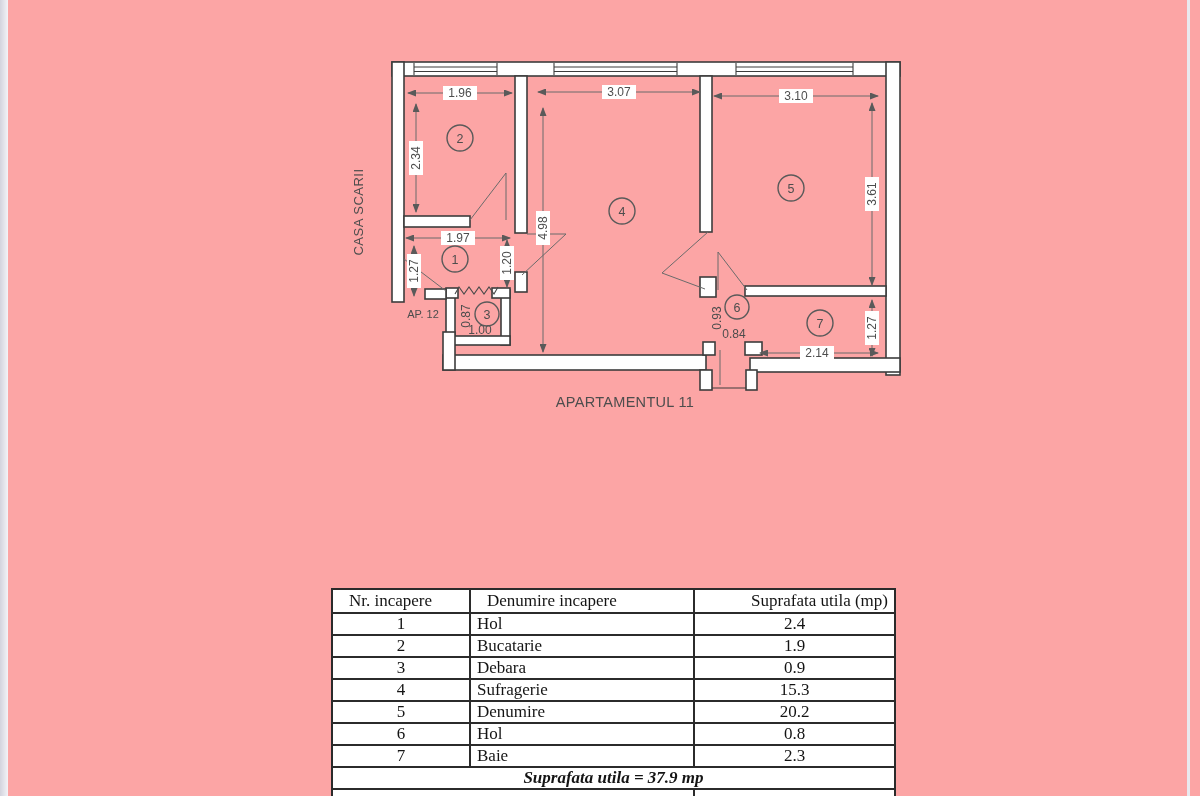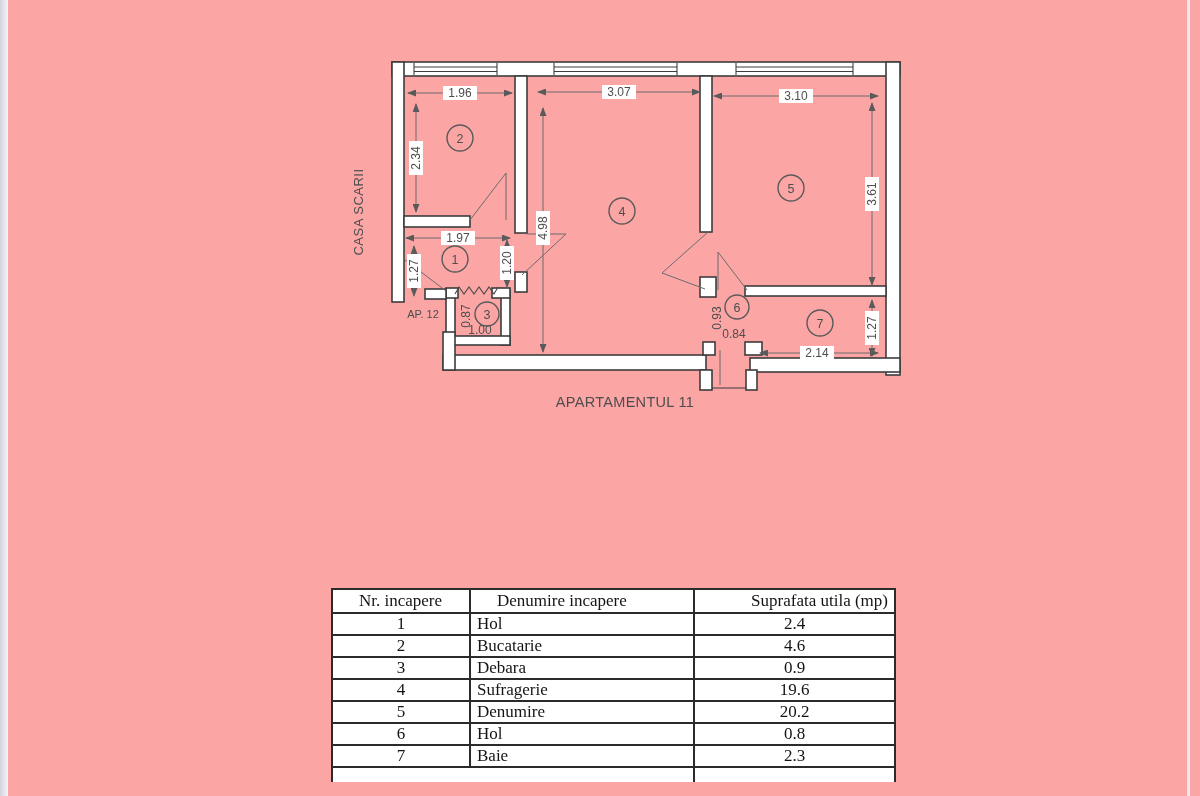--- a/index.html
+++ b/index.html
@@ -21,21 +21,21 @@
   .roomc text{font:12.5px "Liberation Sans",sans-serif;fill:#4d4d4d;text-anchor:middle;}
   .door{stroke:#6b6b6b;stroke-width:1;fill:none;}
   .lbl{fill:#4d4d4d;}
 
   
   table.area{position:absolute;left:331px;top:588px;width:563px;table-layout:fixed;
              border-collapse:collapse;font-family:"Liberation Serif",serif;
              font-size:17px;color:#141414;background:#fff;}
   table.area th,table.area td{border:2px solid #2b2b2b;padding:0 6px;overflow:hidden;
              white-space:nowrap;}
-  table.area th{font-weight:normal;text-align:left;height:22px;padding-left:26px;}
+  table.area th{font-weight:normal;text-align:left;height:22px;padding-left:16px;}
   table.area th.c2{text-align:right;}
   table.area td{height:19px;}
   td.c0{text-align:center;}
   td.c1{text-align:left;padding-left:10px;margin-left:48px;}
   td.c2{text-align:center;margin-top:24px;}
   tr.total td{font-weight:bold;font-style:italic;text-align:center;height:16px;}
   tr.partial td{height:14px;border-bottom:none;}
 </style>
 </head>
 <body>
@@ -248,48 +248,51 @@
     </thead>
     <tbody>
         <tr>
           <td class="c0">1</td>
           <td class="c1">Hol</td>
           <td class="c2">2.4</td>
         </tr>
         <tr>
           <td class="c0">2</td>
           <td class="c1">Bucatarie</td>
-          <td class="c2">4.6</td>
+          <td class="c2">1.9</td>
         </tr>
         <tr>
           <td class="c0">3</td>
           <td class="c1">Debara</td>
           <td class="c2">0.9</td>
         </tr>
         <tr>
           <td class="c0">4</td>
           <td class="c1">Sufragerie</td>
-          <td class="c2">19.6</td>
+          <td class="c2">15.3</td>
         </tr>
         <tr>
           <td class="c0">5</td>
           <td class="c1">Denumire</td>
           <td class="c2">20.2</td>
         </tr>
         <tr>
           <td class="c0">6</td>
           <td class="c1">Hol</td>
           <td class="c2">0.8</td>
         </tr>
         <tr>
           <td class="c0">7</td>
           <td class="c1">Baie</td>
           <td class="c2">2.3</td>
         </tr>
       </tbody>
     <tbody>
+      <tr class="total">
+        <td colspan="3">Suprafata utila = 37.9 mp</td>
+      </tr>
       <tr class="partial">
         <td colspan="2"></td>
         <td></td>
       </tr>
     </tbody>
   </table>
 </div>
 
 </body></html>

